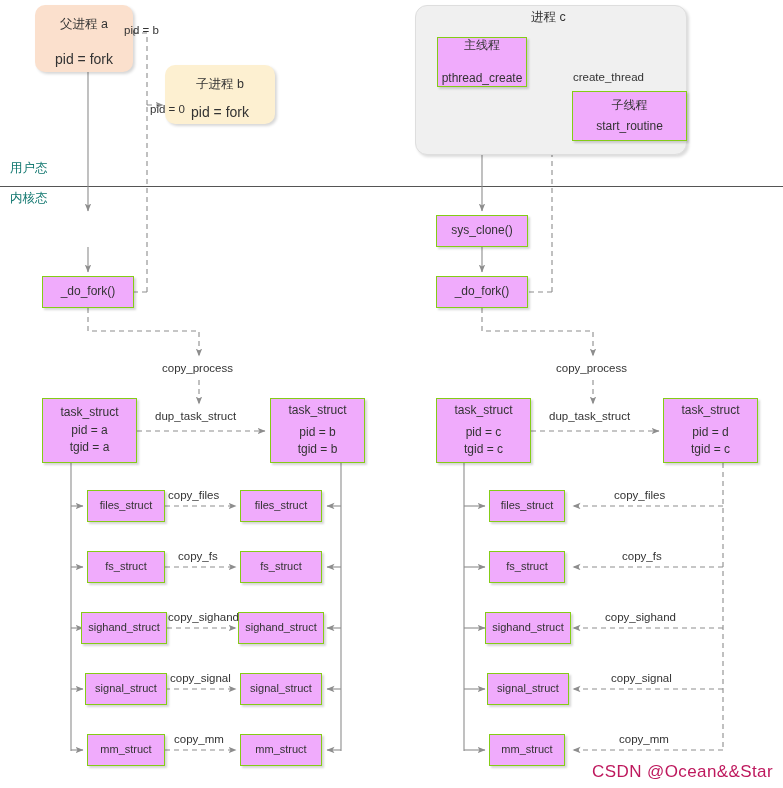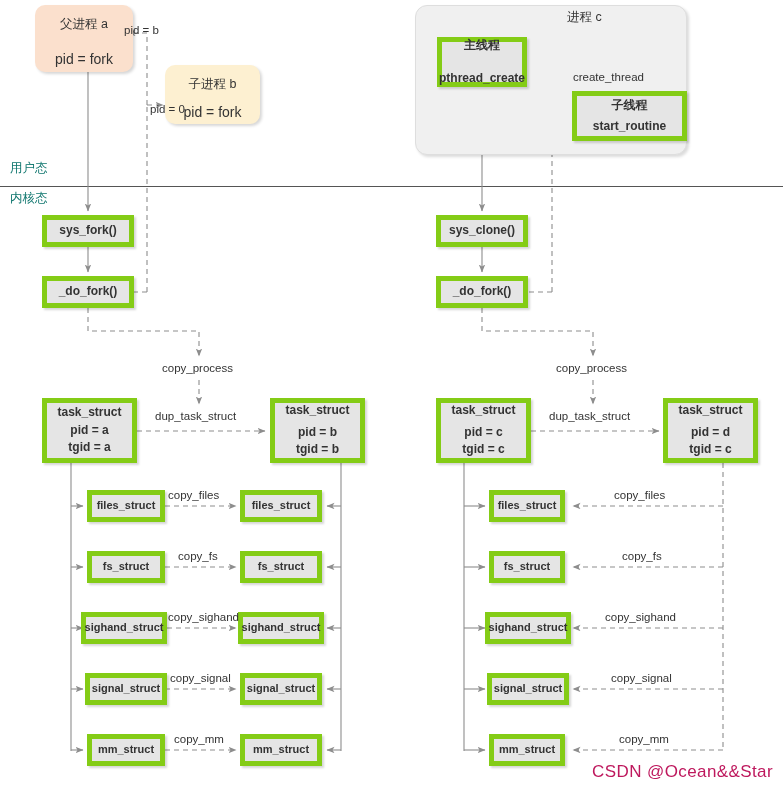--- a/index.html
+++ b/index.html
@@ -33,24 +33,23 @@
     align-items: center;
     justify-content: center;
     font-size: 12px;
     line-height: 1.45;
     color: #333333;
     text-align: center;
     z-index: 3;
   }
   
   .boxy {
-    background: #e5e5e5;
-    border: 5px solid #84cc16;
+    background: #f0abfc;
+    border: 1px solid #84cc16;
     box-shadow: 2px 2px 2px rgba(0,0,0,0.16);
-    font-weight: bold;
   }
   
   .bubble {
     border-radius: 10px;
     box-shadow: 2px 2px 3px rgba(0,0,0,0.16);
     border: 1px solid transparent;
     justify-content: flex-start;
     padding-top: 9px;
   }
   .bubble .title { font-size: 12.5px; }
@@ -61,21 +60,20 @@
     border-radius: 12px;
     box-shadow: 2px 2px 3px rgba(0,0,0,0.14);
     z-index: 1;
   }
   .group-title {
     position: absolute;
     font-size: 12.5px;
     color: #333333;
     z-index: 2;
     white-space: nowrap;
-    margin-left: 36px;
   }
   .edge-label {
     position: absolute;
     font-size: 11.5px;
     color: #333333;
     white-space: nowrap;
     z-index: 4;
     background: transparent;
   }
   .mode-label {
@@ -189,21 +187,21 @@
   <div class="mode-label" style="left:10px; top:160px;">用户态</div>
   <div class="mode-label" style="left:10px; top:190px;">内核态</div>
 
   <div class="node bubble" style="left:35px; top:5px; width:98px; height:67px; background:#fbe0cd;">
     <div class="title">父进程 a</div>
     <div class="sub">pid = fork</div>
   </div>
 
   <div class="edge-label" style="left:124px; top:24px;">pid = b</div>
 
-  <div class="node bubble" style="left:165px; top:65px; width:95px; height:59px; background:#fdf0d1;">
+  <div class="node bubble" style="left:165px; top:65px; width:110px; height:59px; background:#fdf0d1;">
     <div class="title">子进程 b</div>
     <div class="sub" style="margin-top:9px;">pid = fork</div>
   </div>
 
   <div class="edge-label" style="left:150px; top:103px;">pid = 0</div>
 
   <div class="group-box" style="left:415px; top:5px; width:272px; height:150px; background:#f0f0f0; border:1px solid #dedede;"></div>
   <div class="group-title" style="left:531px; top:9px;">进程 c</div>
 
   <div class="node boxy" style="left:437px; top:37px; width:90px; height:50px;">
@@ -211,23 +209,20 @@
     <div style="margin-top:16px;">pthread_create</div>
   </div>
 
   <div class="edge-label" style="left:573px; top:71px;">create_thread</div>
 
   <div class="node boxy" style="left:572px; top:91px; width:115px; height:50px;">
     <div>子线程</div>
     <div style="margin-top:4px;">start_routine</div>
   </div>
 
-  <div class="node boxy" style="left:42px; top:215px; width:92px; height:32px;">
-    <div>sys_fork()</div>
-  </div>
 
   <div class="node boxy" style="left:42px; top:276px; width:92px; height:32px;">
     <div>_do_fork()</div>
   </div>
 
   <div class="edge-label" style="left:162px; top:362px;">copy_process</div>
 
   <div class="node boxy" style="left:42px; top:398px; width:95px; height:65px;">
     <div>task_struct</div>
     <div style="">pid = a</div>

